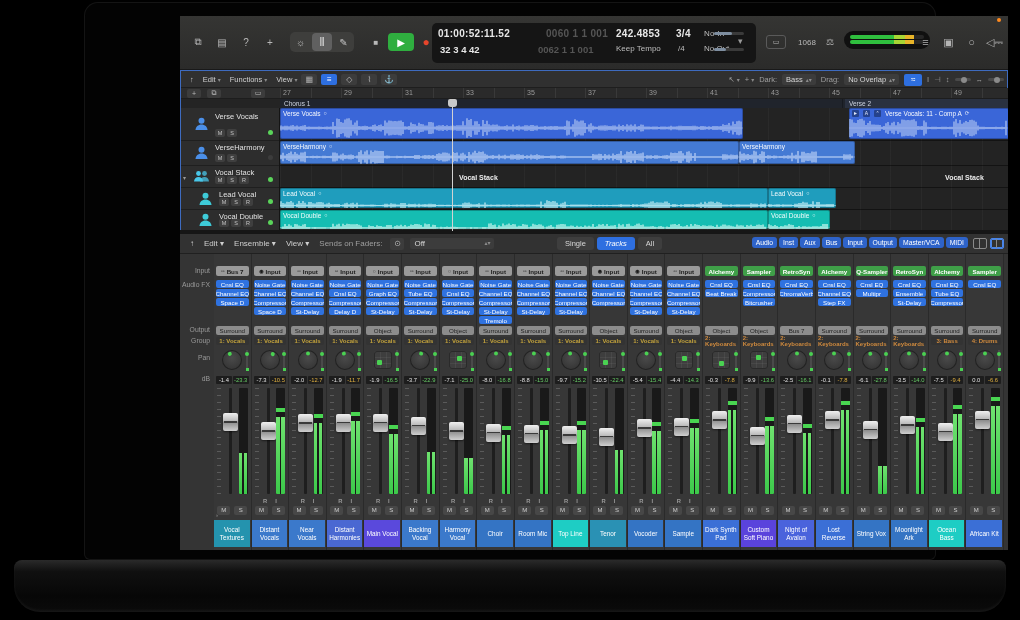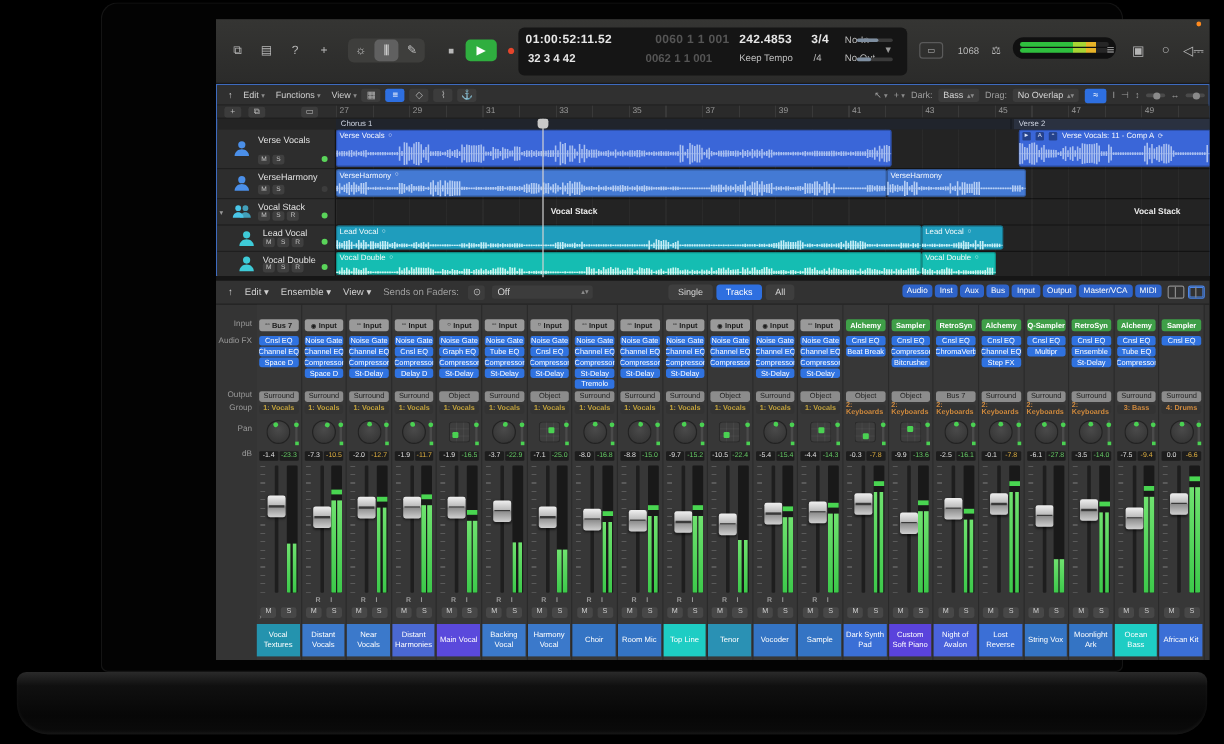--- a/index.html
+++ b/index.html
@@ -90,21 +90,21 @@
   .phead{position:absolute;left:-4px;top:0;width:9px;height:8px;background:#c9c9c9;border-radius:2px 2px 3px 3px;}
 
   
   .gap{position:absolute;left:0;top:214px;width:828px;height:4px;background:#161616;}
   .mixmenu{position:absolute;left:0;top:218px;width:828px;height:20px;background:#323232;border-bottom:1px solid #202020;
            display:flex;align-items:center;font-size:8px;color:#cfcfcf;}
   .mixmenu .mi{margin-left:10px;white-space:nowrap;}
   .pwr{width:14px;height:12px;background:#3c3c3c;border-radius:2px;margin-left:8px;display:flex;align-items:center;justify-content:center;color:#b8b8b8;font-size:8px;}
   .scope{position:absolute;left:377px;top:3px;display:flex;gap:3px;}
   .scbtn{padding:2px 8px;border-radius:3px;background:#3e3e3e;color:#d8d8d8;font-size:7.5px;}
-  .scbtn.on{background:#2e6fe0;color:#fff;}
+  .scbtn.on{background:#2e6fe0;color:#fff;font-style:italic;}
   .filters{position:absolute;right:40px;top:3px;display:flex;gap:2px;}
   .fbtn{padding:2px 4px;border-radius:3px;background:#2e63c9;color:#fff;font-size:6.8px;white-space:nowrap;}
   .vtog{position:absolute;right:4px;top:4px;display:flex;gap:3px;}
   .vtog span{width:14px;height:11px;border:1px solid #8a8a8a;border-radius:2px;display:block;}
   .vtog span.on{border-color:#4a85e8;box-shadow:inset 0 0 0 1px #4a85e8;}
   .vtog span i{display:block;width:50%;height:100%;border-right:1px solid #8a8a8a;}
 
   .mixbody{position:absolute;left:0;top:238px;width:828px;height:296px;background:#343434;}
   .mlabels{position:absolute;left:0;top:0;width:33px;height:296px;}
   .mlab{position:absolute;right:3px;font-size:6.8px;color:#9a9a9a;white-space:nowrap;}

